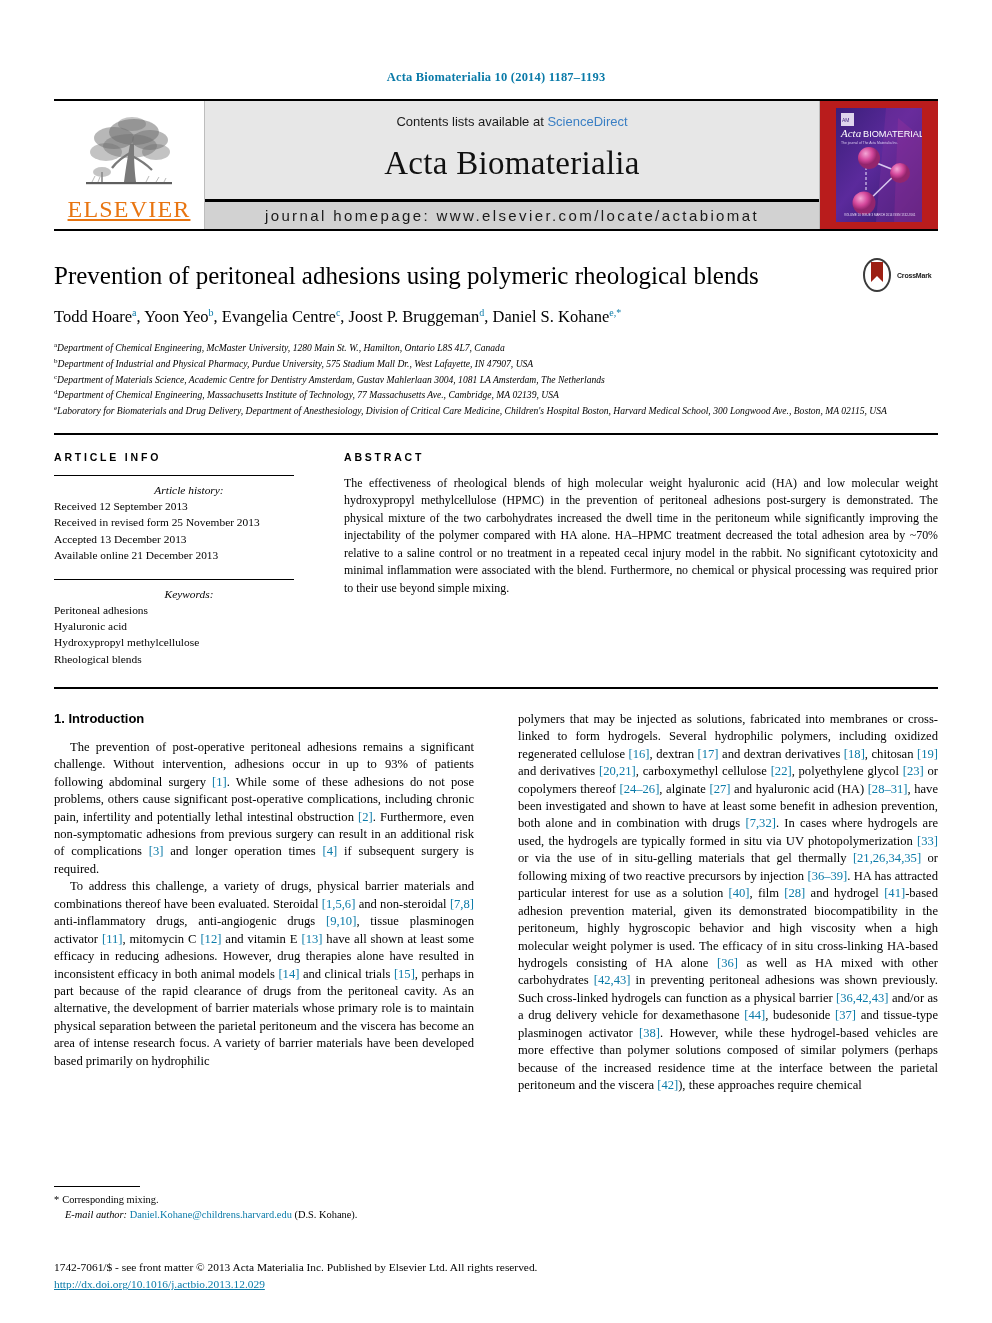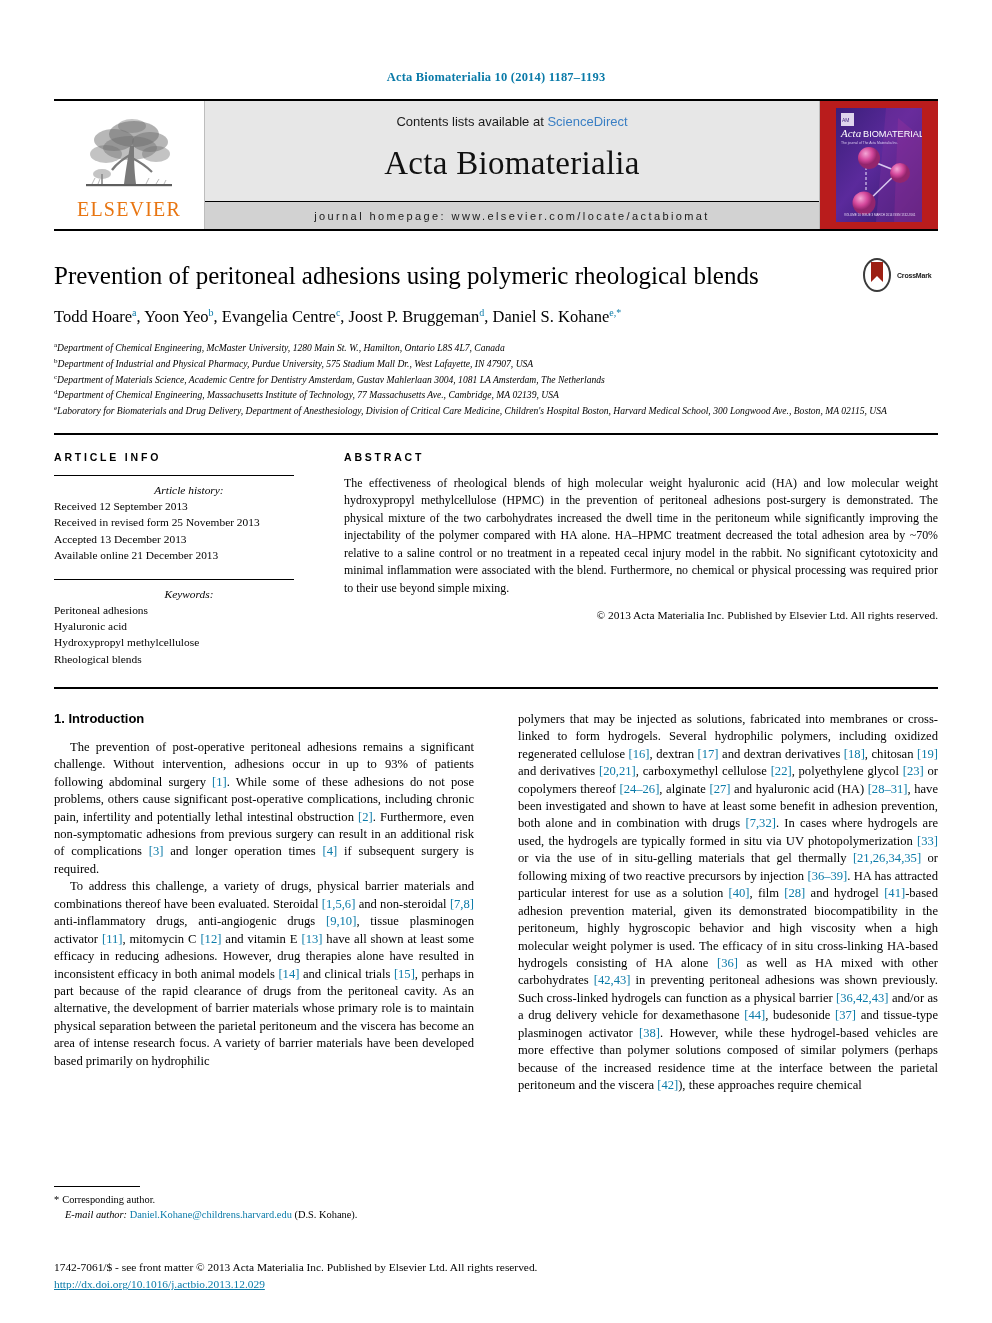--- a/index.html
+++ b/index.html
@@ -53,24 +53,25 @@
     box-sizing: border-box;
   }
   .elsevier-tree {
     width: 106px;
     height: 84px;
     display: block;
   }
   .elsevier-word {
     color: #e87511;
     font-family: "Liberation Serif", serif;
-    font-size: 20px;
+    font-size: 24px;
     letter-spacing: 1.2px;
     line-height: 1;
     margin-top: 1px;
+    text-decoration: underline;
   }
   .mast-center {
     flex: 1 1 auto;
     background: #e7e7e7;
     border-left: 1px solid #bdbdbd;
     border-right: 1px solid #bdbdbd;
     display: flex;
     flex-direction: column;
     align-items: center;
     justify-content: flex-start;
@@ -93,26 +94,26 @@
     letter-spacing: 0.3px;
     color: #111;
   }
   .homepage-bar {
     position: absolute;
     left: 0;
     right: 0;
     bottom: 0;
     height: 27px;
     background: #d2d2d2;
-    border-top: 1px solid #000000;
+    border-top: 3px solid #000000;
     display: flex;
     align-items: center;
     justify-content: center;
     font-family: "Liberation Sans", sans-serif;
-    font-size: 11px;
+    font-size: 15px;
     letter-spacing: 2.4px;
     color: #1a1a1a;
   }
   .mast-right {
     width: 118px;
     flex: 0 0 118px;
     display: flex;
     align-items: center;
     justify-content: center;
     background: #b91c1c;
@@ -439,41 +440,40 @@
         <div>Peritoneal adhesions</div>
         <div>Hyaluronic acid</div>
         <div>Hydroxypropyl methylcellulose</div>
         <div>Rheological blends</div>
       </div>
     </div>
 
     <div class="col-abstract">
       <div class="section-head">ABSTRACT</div>
       <div class="abstract-body">The effectiveness of rheological blends of high molecular weight hyaluronic acid (HA) and low molecular weight hydroxypropyl methylcellulose (HPMC) in the prevention of peritoneal adhesions post-surgery is demonstrated. The physical mixture of the two carbohydrates increased the dwell time in the peritoneum while significantly improving the injectability of the polymer compared with HA alone. HA–HPMC treatment decreased the total adhesion area by ~70% relative to a saline control or no treatment in a repeated cecal injury model in the rabbit. No significant cytotoxicity and minimal inflammation were associated with the blend. Furthermore, no chemical or physical processing was required prior to their use beyond simple mixing.</div>
-      <div class="copyright-line">© 2013 Acta Materialia Inc. Published by Elsevier Ltd. All rights reserved.</div>
     </div>
   </div>
 
   <div class="rule-after-abstract"></div>
 
   <div class="body-cols">
     <div class="bcol">
       <h2 class="sec-title">1. Introduction</h2>
       <p>The prevention of post-operative peritoneal adhesions remains a significant challenge. Without intervention, adhesions occur in up to 93% of patients following abdominal surgery <span class="ref" style="color:#0a7aa8">[1]</span>. While some of these adhesions do not pose problems, others cause significant post-operative complications, including chronic pain, infertility and potentially lethal intestinal obstruction <span class="ref" style="color:#0a7aa8">[2]</span>. Furthermore, even non-symptomatic adhesions from previous surgery can result in an additional risk of complications <span class="ref" style="color:#0a7aa8">[3]</span> and longer operation times <span class="ref" style="color:#0a7aa8">[4]</span> if subsequent surgery is required.</p>
       <p>To address this challenge, a variety of drugs, physical barrier materials and combinations thereof have been evaluated. Steroidal <span class="ref" style="color:#0a7aa8">[1,5,6]</span> and non-steroidal <span class="ref" style="color:#0a7aa8">[7,8]</span> anti-inflammatory drugs, anti-angiogenic drugs <span class="ref" style="color:#0a7aa8">[9,10]</span>, tissue plasminogen activator <span class="ref" style="color:#0a7aa8">[11]</span>, mitomycin C <span class="ref" style="color:#0a7aa8">[12]</span> and vitamin E <span class="ref" style="color:#0a7aa8">[13]</span> have all shown at least some efficacy in reducing adhesions. However, drug therapies alone have resulted in inconsistent efficacy in both animal models <span class="ref" style="color:#0a7aa8">[14]</span> and clinical trials <span class="ref" style="color:#0a7aa8">[15]</span>, perhaps in part because of the rapid clearance of drugs from the peritoneal cavity. As an alternative, the development of barrier materials whose primary role is to maintain physical separation between the parietal peritoneum and the viscera has become an area of intense research focus. A variety of barrier materials have been developed based primarily on hydrophilic</p>
     </div>
     <div class="bcol">
       <p class="cont">polymers that may be injected as solutions, fabricated into membranes or cross-linked to form hydrogels. Several hydrophilic polymers, including oxidized regenerated cellulose <span class="ref" style="color:#0a7aa8">[16]</span>, dextran <span class="ref" style="color:#0a7aa8">[17]</span> and dextran derivatives <span class="ref" style="color:#0a7aa8">[18]</span>, chitosan <span class="ref" style="color:#0a7aa8">[19]</span> and derivatives <span class="ref" style="color:#0a7aa8">[20,21]</span>, carboxymethyl cellulose <span class="ref" style="color:#0a7aa8">[22]</span>, polyethylene glycol <span class="ref" style="color:#0a7aa8">[23]</span> or copolymers thereof <span class="ref" style="color:#0a7aa8">[24–26]</span>, alginate <span class="ref" style="color:#0a7aa8">[27]</span> and hyaluronic acid (HA) <span class="ref" style="color:#0a7aa8">[28–31]</span>, have been investigated and shown to have at least some benefit in adhesion prevention, both alone and in combination with drugs <span class="ref" style="color:#0a7aa8">[7,32]</span>. In cases where hydrogels are used, the hydrogels are typically formed in situ via UV photopolymerization <span class="ref" style="color:#0a7aa8">[33]</span> or via the use of in situ-gelling materials that gel thermally <span class="ref" style="color:#0a7aa8">[21,26,34,35]</span> or following mixing of two reactive precursors by injection <span class="ref" style="color:#0a7aa8">[36–39]</span>. HA has attracted particular interest for use as a solution <span class="ref" style="color:#0a7aa8">[40]</span>, film <span class="ref" style="color:#0a7aa8">[28]</span> and hydrogel <span class="ref" style="color:#0a7aa8">[41]</span>-based adhesion prevention material, given its demonstrated biocompatibility in the peritoneum, highly hygroscopic behavior and high viscosity when a high molecular weight polymer is used. The efficacy of in situ cross-linking HA-based hydrogels consisting of HA alone <span class="ref" style="color:#0a7aa8">[36]</span> as well as HA mixed with other carbohydrates <span class="ref" style="color:#0a7aa8">[42,43]</span> in preventing peritoneal adhesions was shown previously. Such cross-linked hydrogels can function as a physical barrier <span class="ref" style="color:#0a7aa8">[36,42,43]</span> and/or as a drug delivery vehicle for dexamethasone <span class="ref" style="color:#0a7aa8">[44]</span>, budesonide <span class="ref" style="color:#0a7aa8">[37]</span> and tissue-type plasminogen activator <span class="ref" style="color:#0a7aa8">[38]</span>. However, while these hydrogel-based vehicles are more effective than polymer solutions composed of similar polymers (perhaps because of the increased residence time at the interface between the parietal peritoneum and the viscera <span class="ref" style="color:#0a7aa8">[42]</span>), these approaches require chemical</p>
     </div>
   </div>
 
   <div class="footnote-wrap">
     <div class="footnote-rule"></div>
     <div class="footnote">
-      <span class="star">*</span><span>Corresponding author.</span>
+      <span class="star">*</span><span>Corresponding mixing.</span>
       <span class="fn-indent"><em>E-mail author:</em> <span class="mail-link">Daniel.Kohane@childrens.harvard.edu</span> <span>(D.S. Kohane).</span></span>
     </div>
   </div>
 
   <div class="footer">
     <div>1742-7061/$ - see front matter © 2013 Acta Materialia Inc. Published by Elsevier Ltd. All rights reserved.</div>
     <span class="doi-link">http://dx.doi.org/10.1016/j.actbio.2013.12.029</span>
   </div>
 
 </div>

